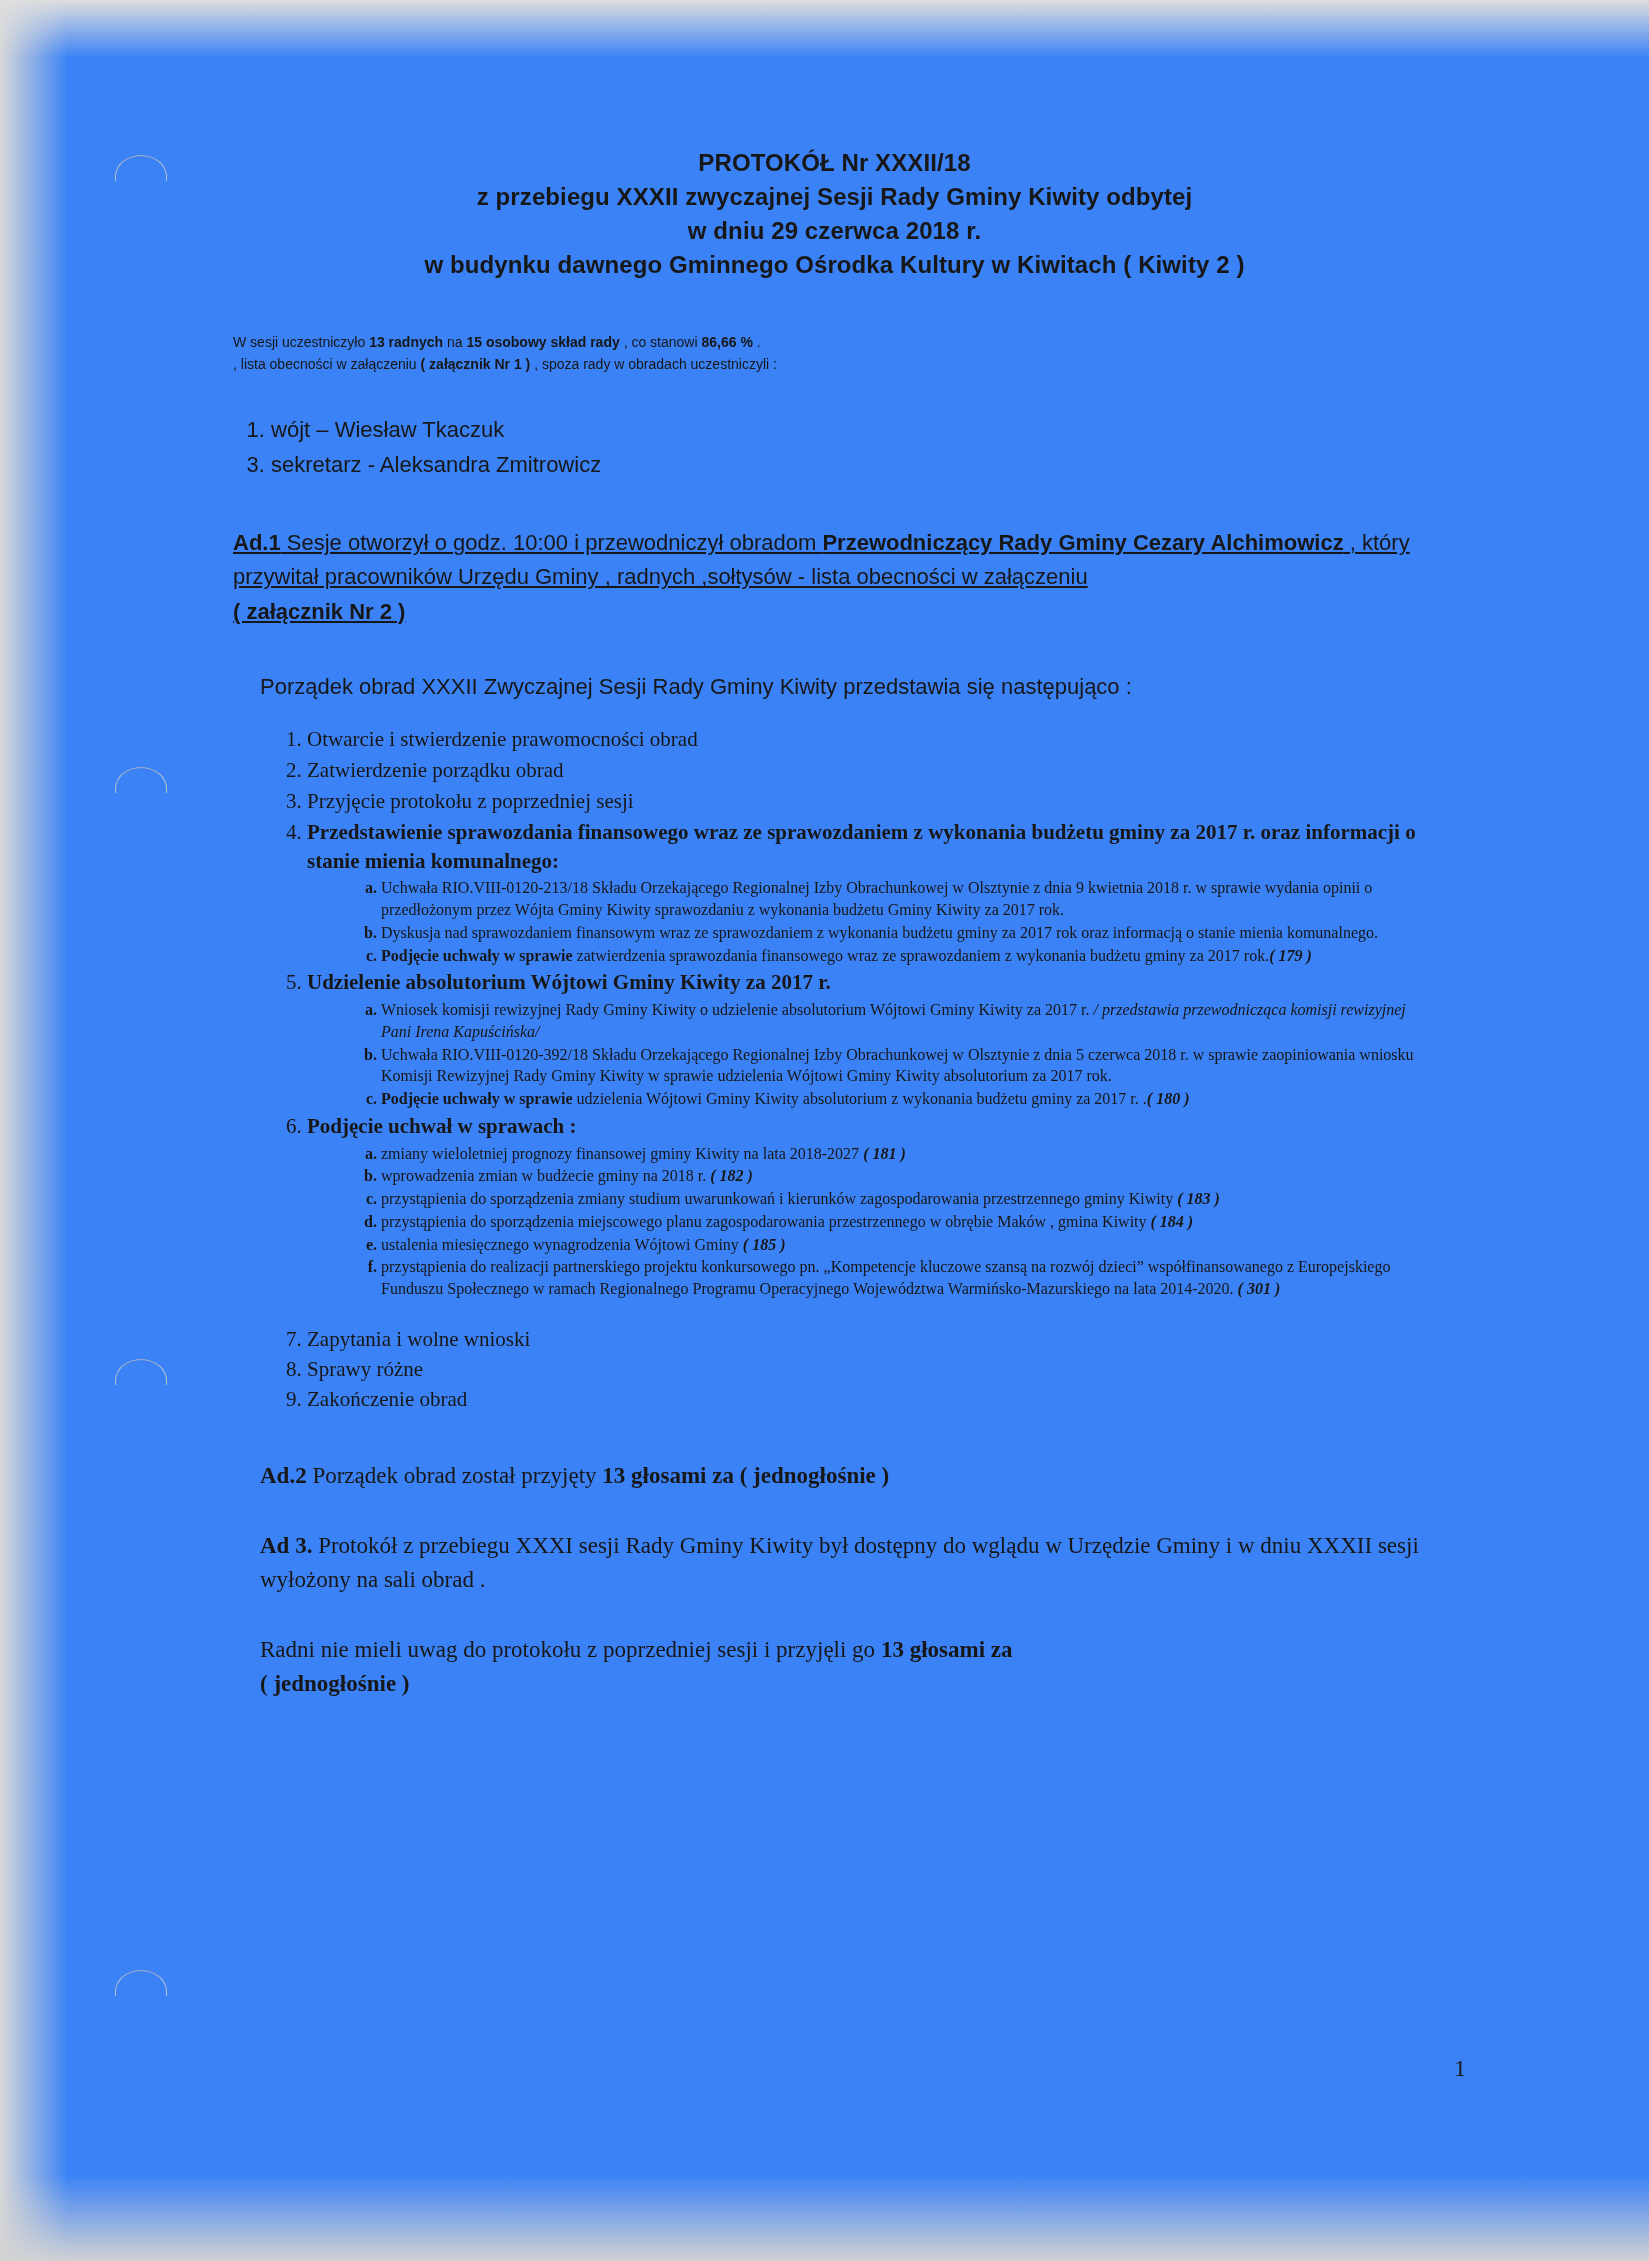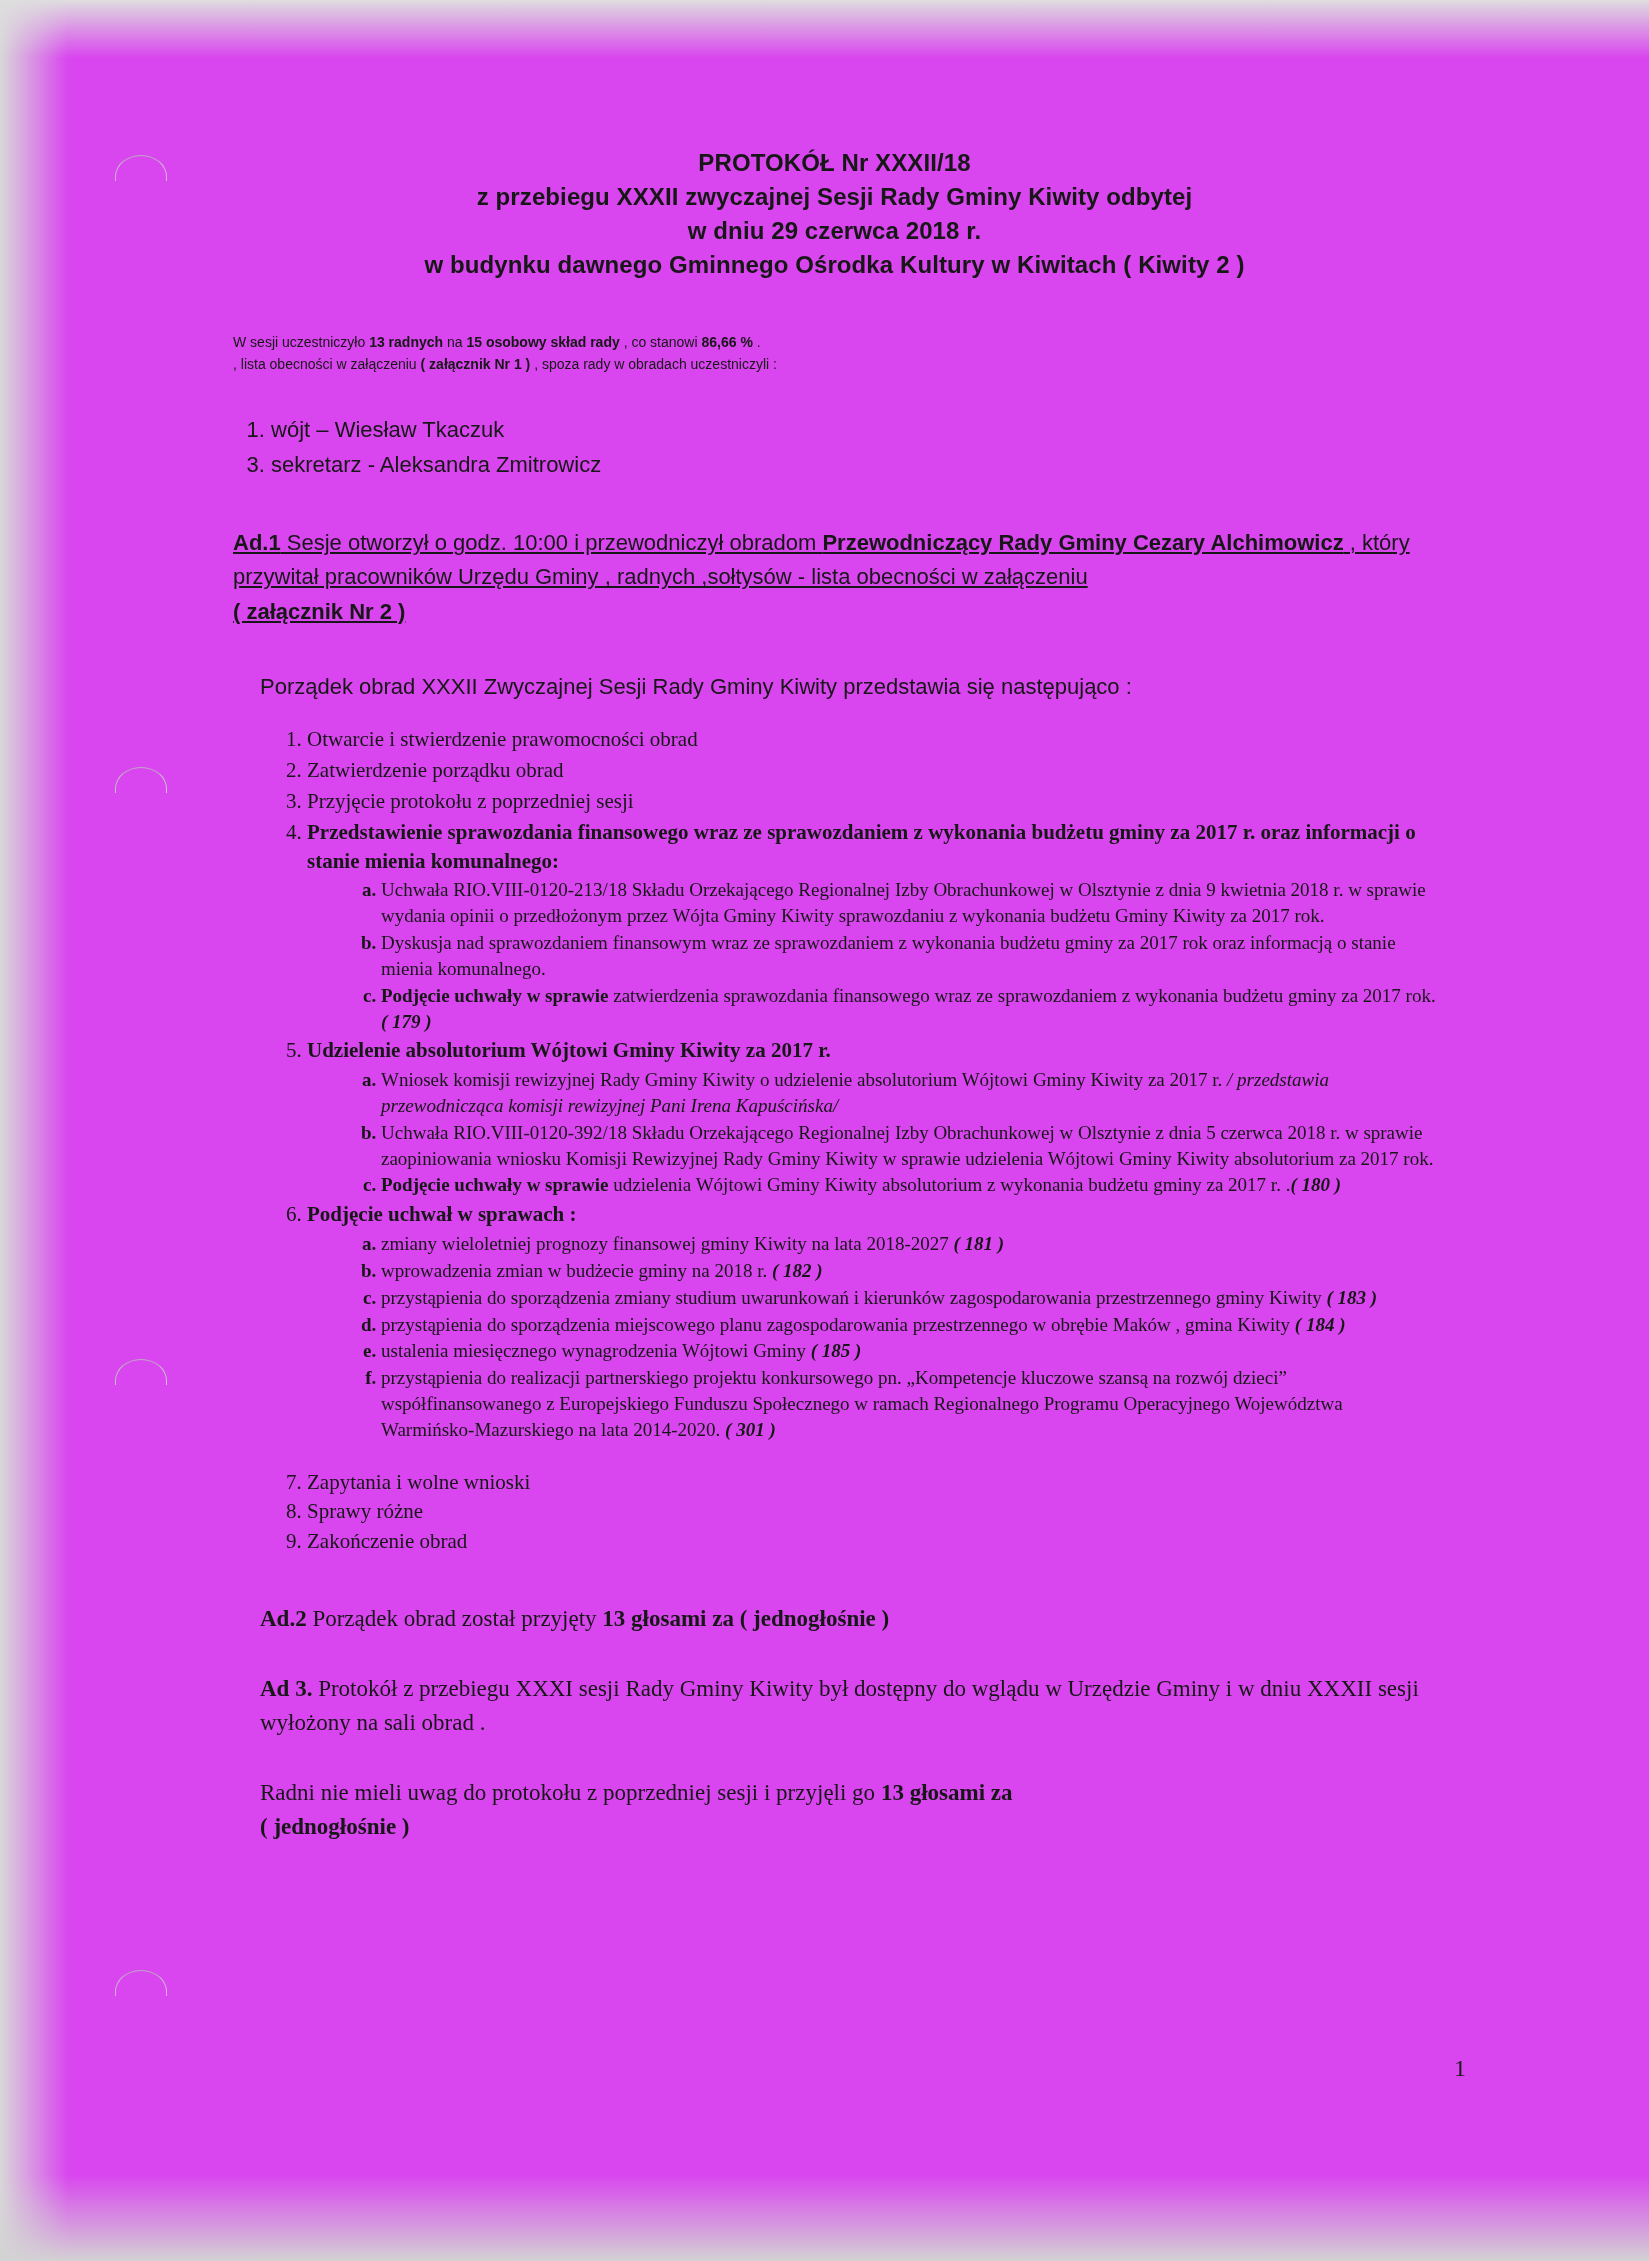--- a/index.html
+++ b/index.html
@@ -4,21 +4,21 @@
 <style>
   html, body {
     margin: 0;
     padding: 0;
     background: #e9e9e9;
   }
   .page {
     position: relative;
     width: 1650px;
     height: 2262px;
-    background: #d946ef;
+    background: #3b82f6;
     margin: 0 auto;
     overflow: hidden;
     box-sizing: border-box;
   }
   
   .scan-shade-left {
     position: absolute;
     left: 0; top: 0;
     width: 68px; height: 100%;
     background: linear-gradient(to right, #d8d8d8, rgba(255,255,255,0));
@@ -113,21 +113,21 @@
   }
   ol.agenda > li {
     margin-bottom: 1.9px;
   }
   ol.agenda > li::marker { font-weight: normal; }
   ol.sub {
     list-style-type: lower-alpha;
     margin: 1.9px 0 1.9px 0;
     padding-left: 74px;
     font-family: "Liberation Serif", serif;
-    font-size: 19px;
+    font-size: 16px;
     line-height: 1.36;
   }
   ol.sub > li::marker { font-weight: bold; }
   ol.sub > li { margin-bottom: 1px; }
 
   .tail-list {
     margin-top: 25px;
   }
   ol.agenda-tail {
     margin: 0;

